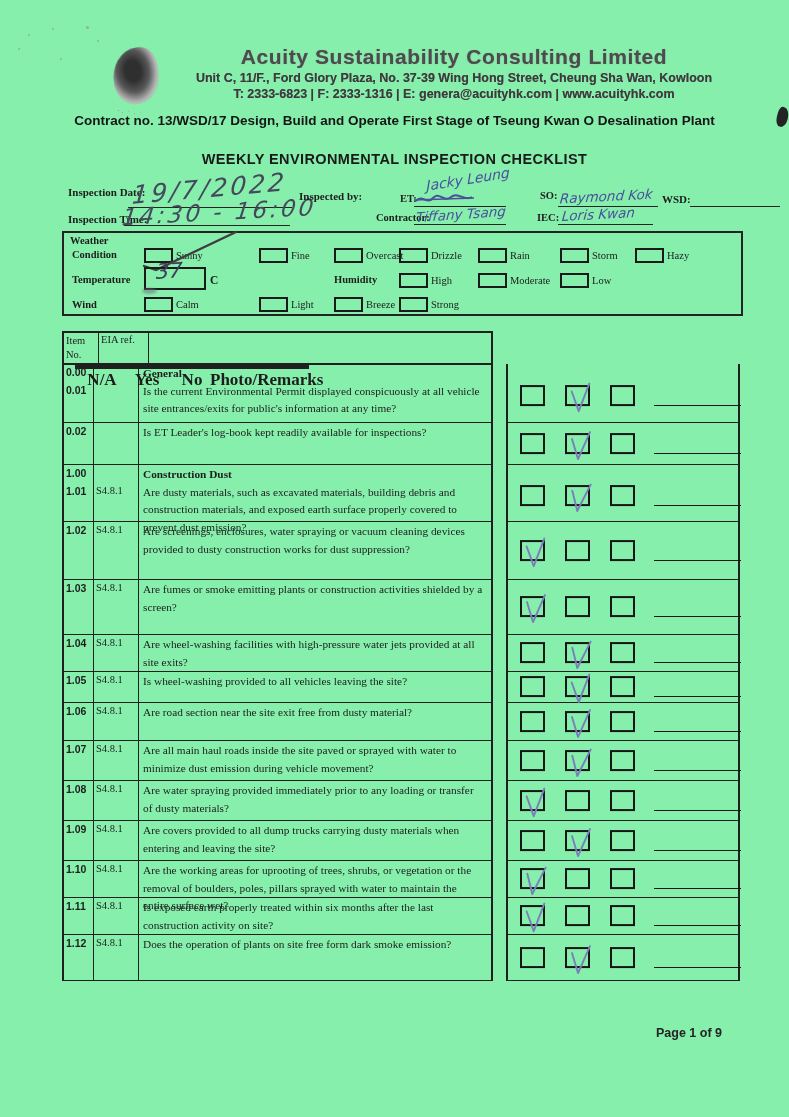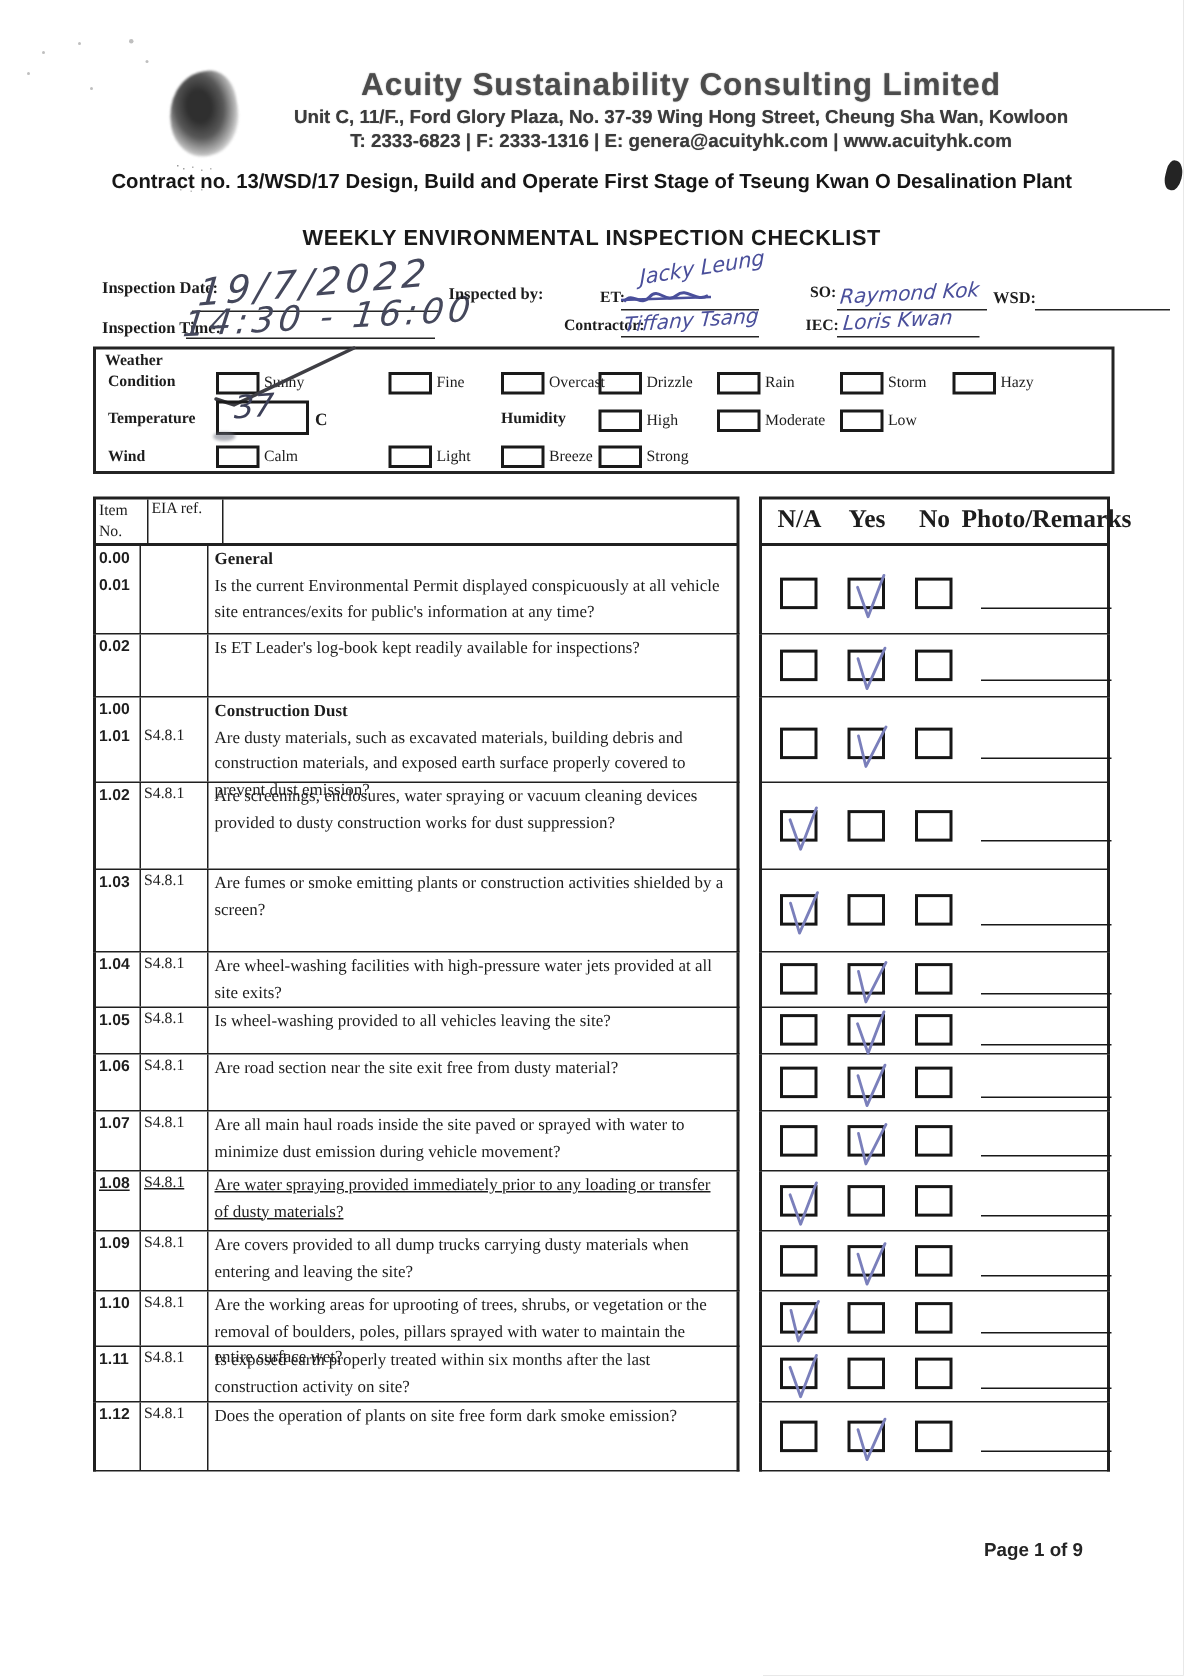--- a/index.html
+++ b/index.html
@@ -1,16 +1,16 @@
 <!DOCTYPE html>
 <html><head>
 <meta charset="utf-8">
 <style>
   html,body{margin:0;padding:0;background:#d8d8d8;}
-  .page{position:relative;width:789px;height:1117px;margin:0 auto;background:#ffffff;
+  .page{position:relative;width:789px;height:1117px;margin:0 auto;background:#86efac;
         font-family:"Liberation Serif",serif;color:#1d1d1d;overflow:hidden;}
 
   
   .speck{position:absolute;width:2px;height:2px;border-radius:50%;background:#8a8a8a;opacity:.55;}
   .edge-blob{position:absolute;left:777px;top:107px;width:11px;height:20px;background:#242424;
              border-radius:40% 60% 50% 50%;transform:rotate(14deg);}
 
   
   .logo{position:absolute;left:113px;top:48px;width:46px;height:56px;
         background:radial-gradient(ellipse at 45% 40%, #2f2f2f 22%, #585858 45%, #b5b5b5 66%, transparent 78%);
@@ -46,21 +46,21 @@
   .wbox svg{position:absolute;left:-8px;top:-22px;width:104px;height:48px;overflow:visible;pointer-events:none;}
   .wlbl{font-size:10.5px;}
   .tempbox{position:absolute;left:80px;top:34px;width:62px;height:23px;border:2px solid #1a1a1a;
            box-sizing:border-box;}
   .temp-val{left:92px;top:26px;font-size:21px;transform:rotate(-4deg) skewX(-6deg);color:#3d4058;}
   .temp-smudge{position:absolute;left:78px;top:55px;width:15px;height:6px;border-radius:50%;
                background:#6f7280;opacity:.55;filter:blur(1px);}
 
   
   .checklist{position:absolute;left:62px;top:331px;width:678px;font-size:11.3px;}
-  .chead{display:flex;height:33px;}
+  .chead{display:flex;height:33px;flex-direction:column;}
   .chl{width:431px;display:flex;border:2px solid #202020;border-bottom-width:2.5px;box-sizing:border-box;}
   .chl .hc1{width:30px;border-right:1.5px solid #202020;padding:1px 2px;font-size:10.5px;line-height:1.35;}
   .chl .hc2{width:45px;border-right:1.5px solid #202020;padding:1px 2px;font-size:10.5px;}
   .chl .hc3{flex:1;}
   .chr{width:234px;margin-left:13px;border:2px solid #202020;box-sizing:border-box;position:relative;
        font-weight:bold;font-size:17px;}
   .chr span{position:absolute;top:3px;text-align:center;}
   .h-na{left:10px;width:30px;}
   .h-yes{left:55px;width:30px;}
   .h-no{left:100px;width:30px;}
@@ -461,21 +461,21 @@
             <div class="cb b-yes">
               <svg viewBox="0 0 34 40" style="transform:rotate(3deg)">
                 <polyline points="9,14 15,34 27,7" fill="none" stroke="#7a7fbb" stroke-width="1.9" stroke-linecap="round" stroke-linejoin="round"></polyline>
               </svg>
             </div>
             <div class="cb b-no"></div>
             <div class="remark"></div>
           </div>
   </div>
 
-  <div class="crow" style="height: 40px; text-decoration: underline;">
+  <div class="crow" style="height: 40px;">
     <div class="crl">
       <div class="ci">
               <div>1.08</div>
             </div>
       <div class="ce">
               <div>S4.8.1</div>
             </div>
       <div class="cq">
               <div>Are water spraying provided immediately prior to any loading or transfer of dusty materials?</div>
             </div>

